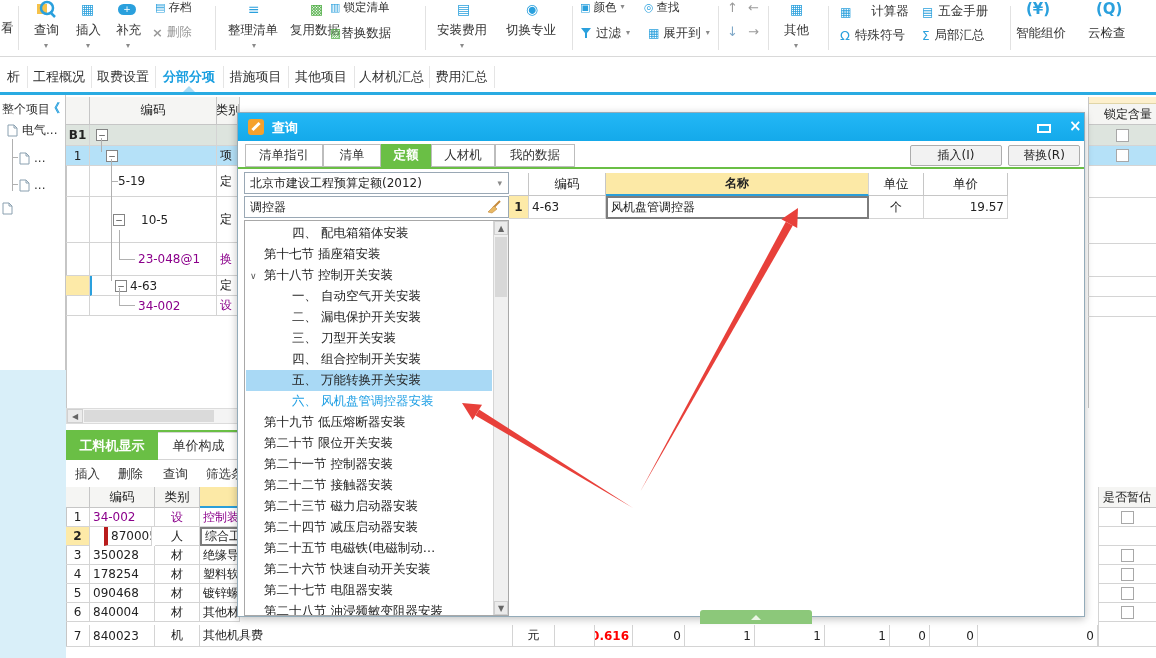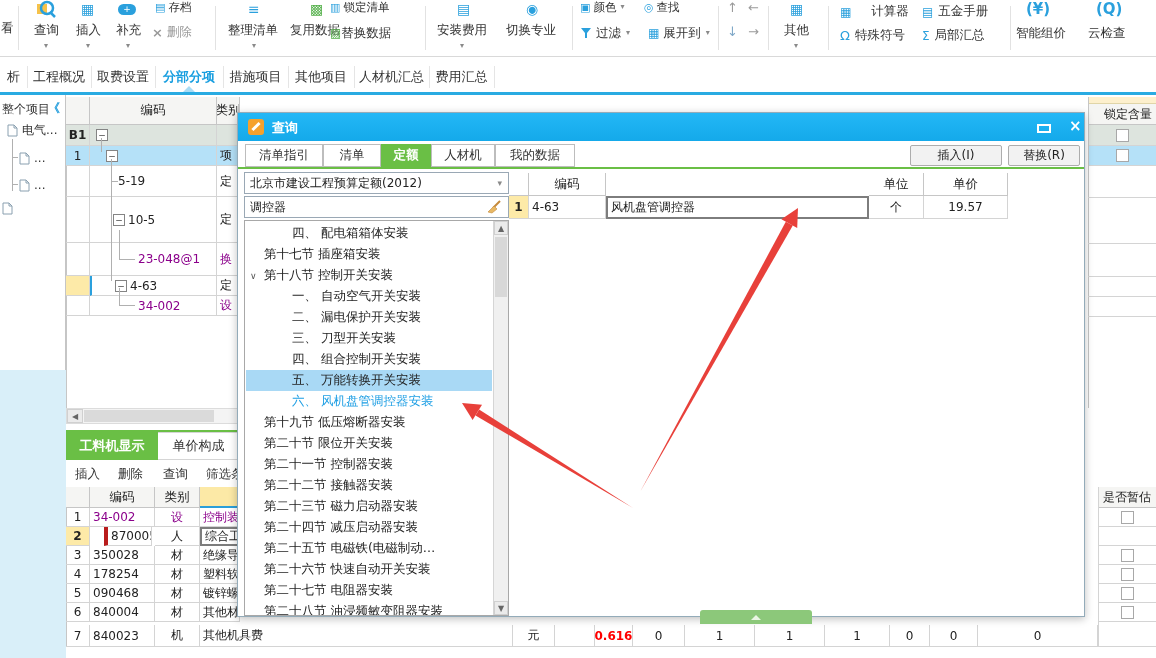--- a/index.html
+++ b/index.html
@@ -1,21 +1,21 @@
 <!DOCTYPE html>
 <html><head>
 <meta charset="utf-8">
 <style>
 *{margin:0;padding:0;box-sizing:border-box}
 html,body{width:1156px;height:658px;overflow:hidden}
 body{position:relative;font-family:"DejaVu Sans","Liberation Sans",sans-serif;font-size:12px;color:#222;background:#fff}
 .ab{position:absolute}
 .flx{display:flex;align-items:center}
 .ct{justify-content:center;text-align:center}
-.rt{justify-content:center;text-align:right}
+.rt{justify-content:flex-end;text-align:right}
 .clip{overflow:hidden;white-space:nowrap}
 .lbl{font-size:12.5px;color:#333;white-space:nowrap}
 .sm{font-size:11.5px}
 .ic{color:#2aa0dd;font-size:14px;line-height:1}
 .grn{color:#56b14c}
 .gray{color:#9a9a9a}
 .caret{color:#8a8a8a;font-size:8px;line-height:1}
 .sep{width:1px;background:#e2e2e2;position:absolute;top:6px;height:44px}
 .cb{width:13px;height:13px;border:1px solid #a8a8a8;background:#fff;display:inline-block}
 .purple{color:#8b008b}
@@ -270,21 +270,21 @@
 <div class="cell" style="left:90px;top:166px;width:127px;height:31px;padding-left:28px">
     <span>5-19</span>
   </div>
 <div class="cell clip" style="left:217px;top:166px;width:23px;height:31px">
     <span>定</span>
   </div>
 
 <div class="cell" style="left:66px;top:197px;width:24px;height:46px;justify-content:center"></div>
 <div class="cell" style="left:90px;top:197px;width:127px;height:46px;padding-left:23px">
     <span class="minus">−</span>
-    <span style="margin-left:3px">10-5</span>
+    <span style="margin-left:16px">10-5</span>
   </div>
 <div class="cell clip" style="left:217px;top:197px;width:23px;height:46px">
     <span>定</span>
   </div>
 
 <div class="cell" style="left:66px;top:243px;width:24px;height:33px;justify-content:center"></div>
 <div class="cell purple" style="left:90px;top:243px;width:127px;height:33px;padding-left:48px">
     <span>23-048@1</span>
   </div>
 <div class="cell clip purple" style="left:217px;top:243px;width:23px;height:33px">
@@ -609,20 +609,23 @@
       <div class="sb ab" style="left:0;top:0;width:14px;height:14px">▲</div>
       <div class="ab" style="left:1px;top:16px;width:12px;height:60px;background:#d8d8d8"></div>
       <div class="sb ab" style="left:0;top:380px;width:14px;height:14px">▼</div>
     </div>
   </div>
 
   <div class="cell hcell" style="left:271px;top:60px;width:20px;height:23px;background:#fff"></div>
   <div class="cell hcell" style="left:291px;top:60px;width:77px;height:23px;background:#fff">
       <span style="margin:0 auto;font-size:12.5px">编码</span>
     </div>
+  <div class="cell" style="left:368px;top:60px;width:263px;height:23px;background:#fce9a6;border-bottom:2px solid #2b9fd9;font-weight:bold;justify-content:center">
+      <span>名称</span>
+    </div>
   <div class="cell hcell" style="left:631px;top:60px;width:55px;height:23px;background:#fff">
       <span style="margin:0 auto;font-size:12.5px">单位</span>
     </div>
   <div class="cell hcell" style="left:686px;top:60px;width:84px;height:23px;background:#fff">
       <span style="margin:0 auto;font-size:12.5px">单价</span>
     </div>
 
   <div class="cell ct" style="left:271px;top:83px;width:20px;height:23px;background:#fdeaa8;font-weight:bold">
       <span>1</span>
     </div>

